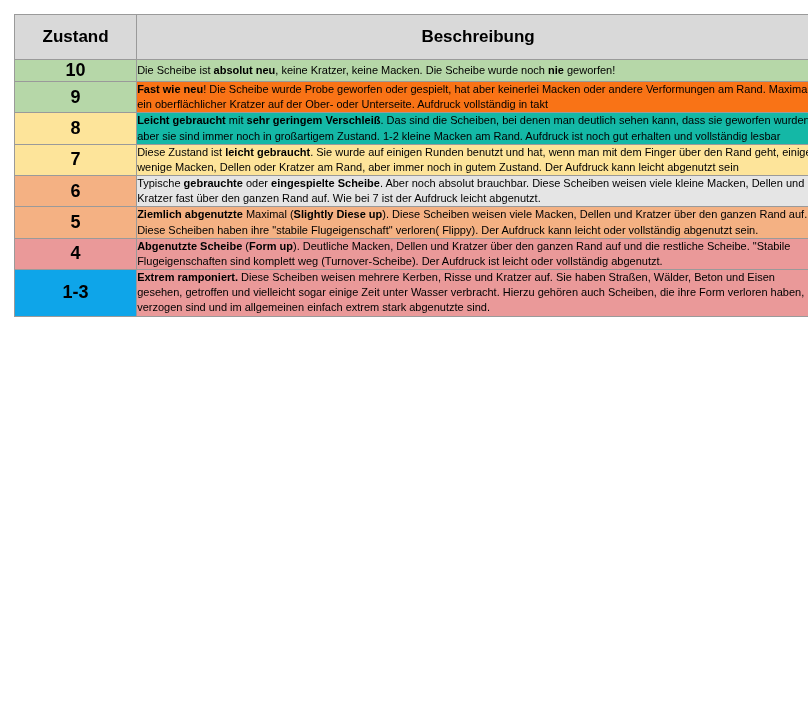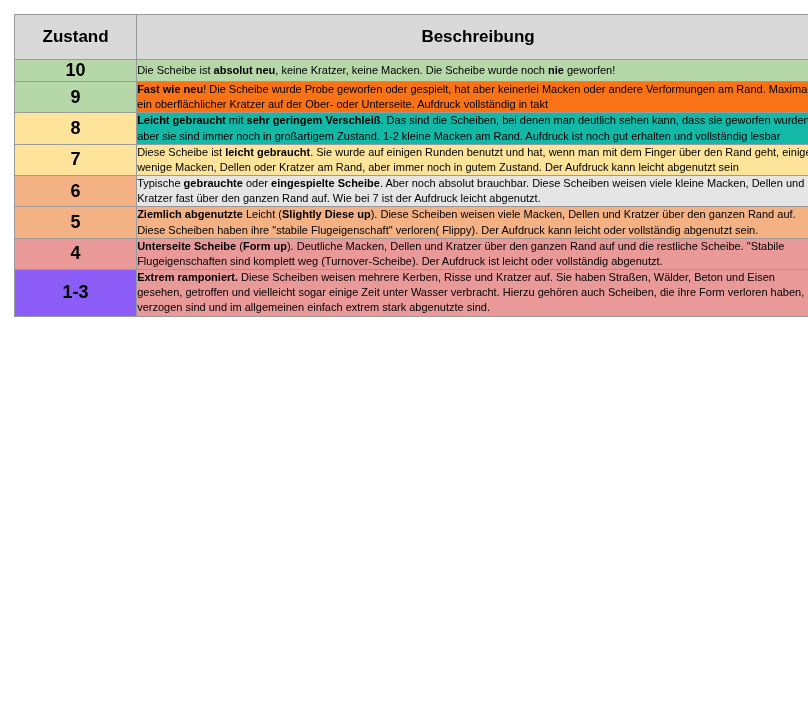--- a/index.html
+++ b/index.html
@@ -74,32 +74,32 @@
       <tr>
         <td class="state-cell" style="background: rgb(182, 215, 168);">9</td>
         <td class="desc-cell" style="background: #f97316;"><b>Fast wie neu</b><span>! Die Scheibe wurde Probe geworfen oder gespielt, hat aber keinerlei Macken oder andere Verformungen am Rand. Maximal ein oberflächlicher Kratzer auf der Ober- oder Unterseite. Aufdruck vollständig in takt</span></td>
       </tr>
       <tr>
         <td class="state-cell" style="background: rgb(253, 228, 154);">8</td>
         <td class="desc-cell" style="background: #14b8a6;"><b>Leicht gebraucht </b><span>mit </span><b>sehr geringem Verschleiß</b><span>. Das sind die Scheiben, bei denen man deutlich sehen kann, dass sie geworfen wurden, aber sie sind immer noch in großartigem Zustand. 1-2 kleine Macken am Rand. Aufdruck ist noch gut erhalten und vollständig lesbar</span></td>
       </tr>
       <tr>
         <td class="state-cell" style="background: rgb(253, 228, 154);">7</td>
-        <td class="desc-cell" style="background: rgb(253, 228, 154);"><span>Diese Scheibe ist </span><b>leicht gebraucht</b><span>. Sie wurde auf einigen Runden benutzt und hat, wenn man mit dem Finger über den Rand geht, einige wenige Macken, Dellen oder Kratzer am Rand, aber immer noch in gutem Zustand. Der Aufdruck kann leicht abgenutzt sein</span></td>
+        <td class="desc-cell" style="background: rgb(253, 228, 154);"><span>Diese Zustand ist </span><b>leicht gebraucht</b><span>. Sie wurde auf einigen Runden benutzt und hat, wenn man mit dem Finger über den Rand geht, einige wenige Macken, Dellen oder Kratzer am Rand, aber immer noch in gutem Zustand. Der Aufdruck kann leicht abgenutzt sein</span></td>
       </tr>
       <tr>
         <td class="state-cell" style="background: rgb(244, 177, 131);">6</td>
         <td class="desc-cell" style="background: #e5e5e5;"><span>Typische </span><b>gebrauchte</b><span> oder </span><b>eingespielte Scheibe</b><span>. Aber noch absolut brauchbar. Diese Scheiben weisen viele kleine Macken, Dellen und Kratzer fast über den ganzen Rand auf. Wie bei 7 ist der Aufdruck leicht abgenutzt.</span></td>
       </tr>
       <tr>
         <td class="state-cell" style="background: rgb(244, 177, 131);">5</td>
-        <td class="desc-cell" style="background: rgb(244, 177, 131);"><b>Ziemlich abgenutzte </b><span>Leicht (</span><b>Slightly Diese up</b><span>). Diese Scheiben weisen viele Macken, Dellen und Kratzer über den ganzen Rand auf. Diese Scheiben haben ihre "stabile Flugeigenschaft" verloren( Flippy). Der Aufdruck kann leicht oder vollständig abgenutzt sein.</span></td>
+        <td class="desc-cell" style="background: rgb(244, 177, 131);"><b>Ziemlich abgenutzte </b><span>Maximal (</span><b>Slightly Diese up</b><span>). Diese Scheiben weisen viele Macken, Dellen und Kratzer über den ganzen Rand auf. Diese Scheiben haben ihre "stabile Flugeigenschaft" verloren( Flippy). Der Aufdruck kann leicht oder vollständig abgenutzt sein.</span></td>
       </tr>
       <tr>
         <td class="state-cell" style="background: rgb(234, 153, 153);">4</td>
-        <td class="desc-cell" style="background: rgb(234, 153, 153);"><b>Unterseite Scheibe </b><span>(</span><b>Form up</b><span>). Deutliche  Macken, Dellen und Kratzer über den ganzen Rand auf und die restliche Scheibe. "Stabile Flugeigenschaften sind komplett weg (Turnover-Scheibe). Der Aufdruck ist leicht oder vollständig abgenutzt.</span></td>
+        <td class="desc-cell" style="background: rgb(234, 153, 153);"><b>Abgenutzte Scheibe </b><span>(</span><b>Form up</b><span>). Deutliche  Macken, Dellen und Kratzer über den ganzen Rand auf und die restliche Scheibe. "Stabile Flugeigenschaften sind komplett weg (Turnover-Scheibe). Der Aufdruck ist leicht oder vollständig abgenutzt.</span></td>
       </tr>
       <tr>
-        <td class="state-cell" style="background: #8b5cf6;">1-3</td>
+        <td class="state-cell" style="background: #0ea5e9;">1-3</td>
         <td class="desc-cell" style="background: rgb(234, 153, 153);"><b>Extrem ramponiert.</b><span> Diese Scheiben weisen mehrere Kerben, Risse und Kratzer auf. Sie haben Straßen, Wälder, Beton und Eisen gesehen, getroffen und vielleicht sogar einige Zeit unter Wasser verbracht. Hierzu gehören auch Scheiben, die ihre Form verloren haben, verzogen sind und im allgemeinen einfach extrem stark abgenutzte sind.</span></td>
       </tr>
     </tbody>
 </table>
 
 </body></html>

